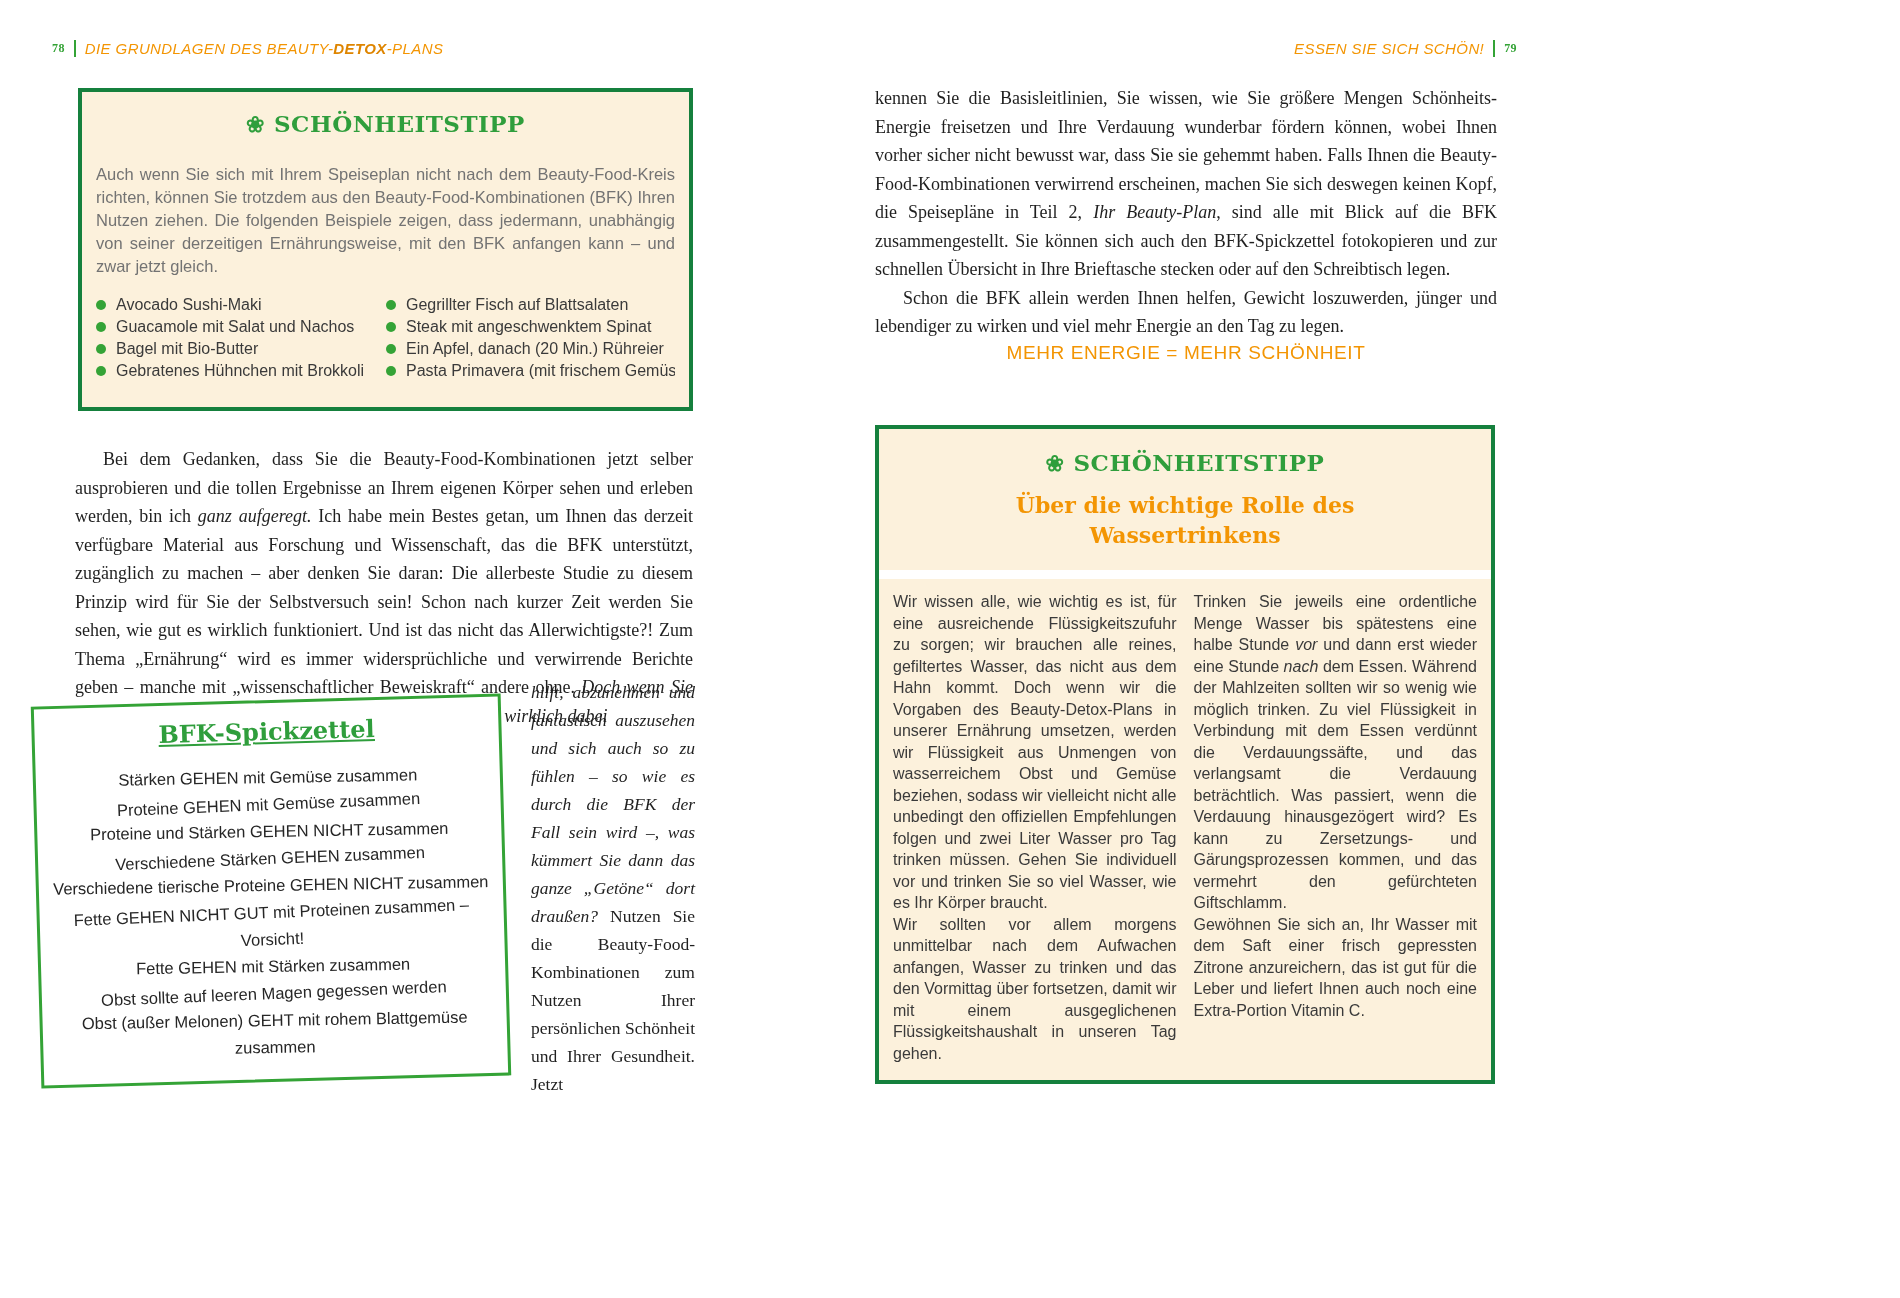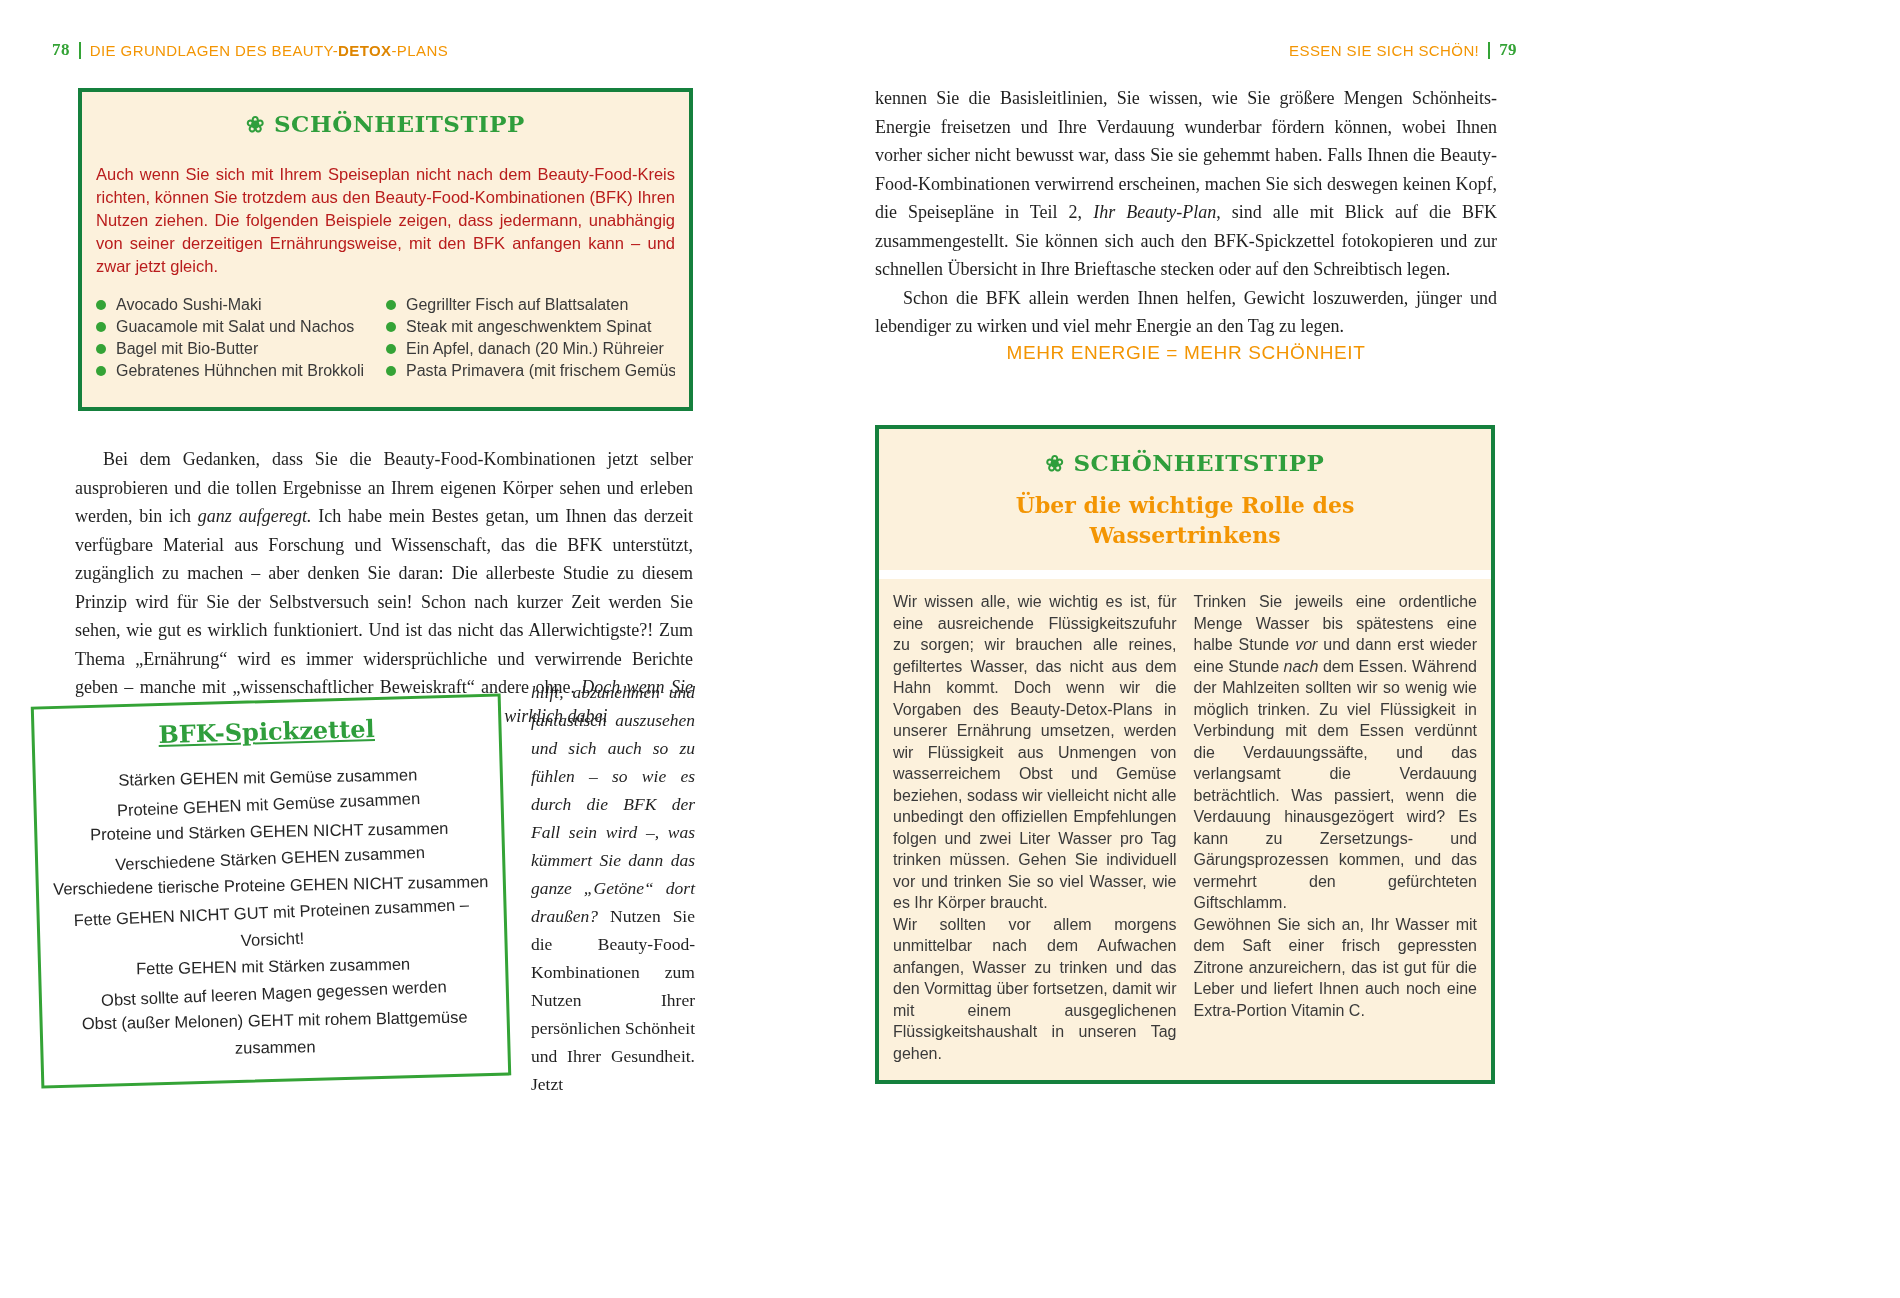--- a/index.html
+++ b/index.html
@@ -10,42 +10,42 @@
     font-family:"Liberation Serif", serif; color:#1f1f1f;
   }
 
   
   .running-head {
     position:absolute; top:40px; display:flex; align-items:center;
     font-family:"Liberation Sans", sans-serif; font-size:15px; letter-spacing:.4px;
   }
   .running-head.left { left:52px; }
   .running-head.right { right:383px; }
-  .folio { font-family:"Liberation Serif", serif; font-weight:700; color:#34a336; font-size:17px; }
+  .folio { font-family:"Liberation Serif", serif; font-weight:700; color:#34a336; font-size:12px; }
   .head-bar { width:2px; height:17px; background:#34a336; margin:0 9px; }
-  .head-title { color:#f39503; }
+  .head-title { color:#f39503;font-style:italic; }
   .head-title .em { font-weight:700; color:#de8500; }
 
   
   .tipbox {
     position:absolute; background:#fcf1dc; border:4px solid #15803d;
   }
   .tipbox.box1 { left:78px; top:88px; width:615px; height:323px; padding:10px 14px; }
   .tip-title {
     text-align:center; color:#2f9e3c; font-weight:700; font-size:23px;
     font-family:"DejaVu Serif", serif; letter-spacing:.5px; margin-top:8px;
   }
   .tip-title .flower { margin-right:9px; font-size:22px; }
   .tip-subtitle {
     text-align:center; color:#f39503; font-weight:700; font-size:22px;
     font-family:"DejaVu Serif", serif; margin-top:17px;
   }
   .tip-intro {
     margin-top:26px; font-family:"Liberation Sans", sans-serif;
-    font-size:16.5px; line-height:23px; color:#b91c1c; text-align:justify;
+    font-size:16.5px; line-height:23px; color:#737373; text-align:justify;
   }
   .tip-lists { display:flex; margin-top:16px; overflow:hidden; }
   .tip-lists ul { list-style:none; }
   .tip-lists ul.col-a { width:298px; }
   .tip-lists ul.col-b { width:289px; }
   .tip-lists li {
     display:flex; align-items:center; gap:10px; white-space:nowrap;
     font-family:"Liberation Sans", sans-serif; font-size:16px;
     line-height:22px; color:#3a3a3a;
   }

